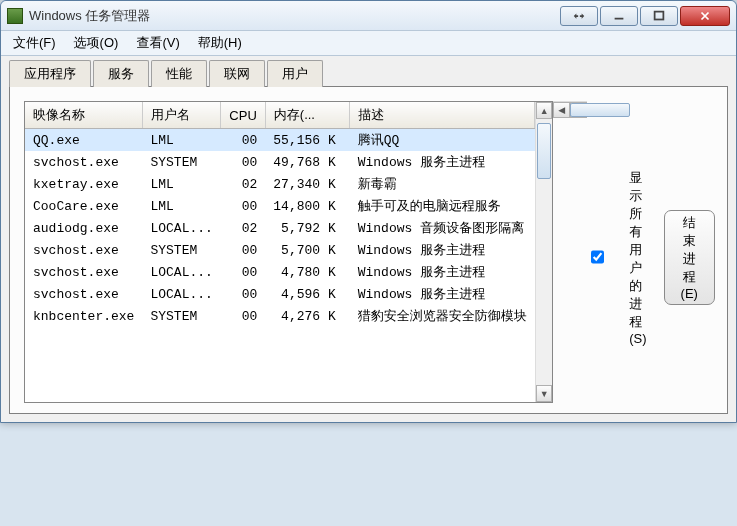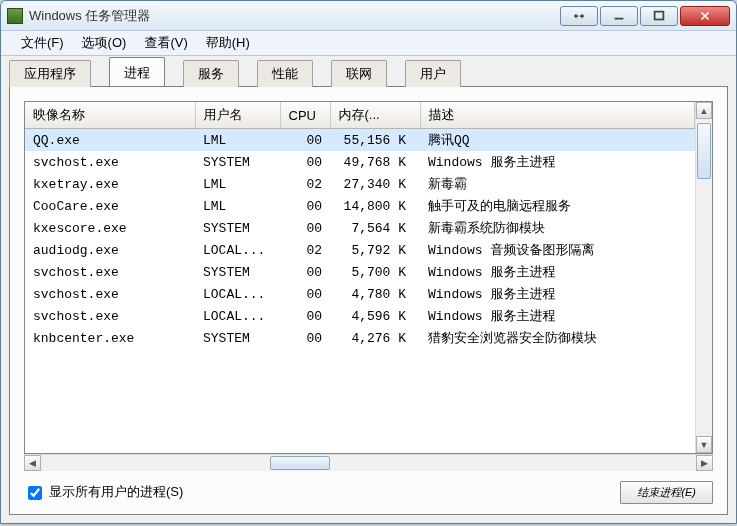--- a/index.html
+++ b/index.html
@@ -7,21 +7,21 @@
     margin: 0;
     font-family: "Microsoft YaHei", "SimSun", Tahoma, sans-serif;
     font-size: 12px;
     background: #d8e4ef;
     width: 737px;
     height: 526px;
     overflow: hidden;
   }
   .window {
     width: 737px;
-    height: 524px;
+    height: 423px;
     background: linear-gradient(#e8f0f8, #dce8f2);
     border: 1px solid #5a7da0;
     border-radius: 6px 6px 0 0;
     box-shadow: 0 0 8px rgba(0,0,0,0.3);
     display: flex;
     flex-direction: column;
   }
   .titlebar {
     height: 30px;
     display: flex;
@@ -56,21 +56,21 @@
     background: linear-gradient(#e88, #c03028);
     border-color: #902018;
     color: #fff;
     width: 50px;
   }
   .win-btn svg { width: 14px; height: 14px; }
   .menubar {
     height: 24px;
     display: flex;
     align-items: center;
-    padding: 0 12px;
+    padding: 0 4px;
     gap: 2px;
     background: #eef4fa;
   }
   .menu-item {
     padding: 2px 8px;
     cursor: pointer;
     font-size: 13px;
   }
   .client {
     flex: 1;
@@ -85,41 +85,41 @@
     align-items: flex-end;
     height: 26px;
     position: relative;
     z-index: 2;
   }
   .tab {
     padding: 4px 14px;
     border: 1px solid #a0a0a0;
     border-bottom: none;
     background: #ece9e2;
-    margin-right: 18px;
+    margin-right: 2px;
     cursor: pointer;
     font-size: 13px;
     border-radius: 2px 2px 0 0;
     position: relative;
     top: 1px;
   }
   .tab.active {
     background: #fcfcfc;
     border-color: #808080;
     top: 0;
     padding-top: 6px;
     z-index: 3;
   }
   .tab-panel {
     flex: 1;
     border: 1px solid #808080;
     background: #fcfcfc;
-    padding: 14px 14px 10px 14px;
-    display: flex;
-    flex-direction: column;
+    padding: 14px 20px 10px 14px;
+    display: flex;
+    flex-direction: row;
     min-height: 0;
   }
   .listview-wrap {
     flex: 1;
     border: 1px solid #868686;
     background: #fff;
     position: relative;
     display: flex;
     min-height: 0;
   }
@@ -192,33 +192,32 @@
   .hscroll .thumb {
     position:absolute; top:1px; bottom:1px; left:35%; width:60px;
     background: linear-gradient(#f4f8fc,#cfe0f0);
     border:1px solid #8aa8c8; border-radius:2px;
   }
   .bottombar {
     display:flex; align-items:center;
     padding-top:10px; gap:8px;
   }
   .checkbox {
-    display:flex; gap:4px;
+    display:flex; align-items:center; gap:22px;
     font-size:13px;
   }
   .checkbox input { width:14px; height:14px; }
   .bottombar .spacer { flex:1; }
   .btn {
     padding: 3px 16px;
     border:1px solid #8a8a8a;
     background: linear-gradient(#fdfdfd,#e4e4e4);
-    border-radius:1px;
+    border-radius:7px;
     cursor:pointer;
-    font-size:11px;
-    font-style:italic;
+    font-size:13px;
   }
   .tri { font-size:9px; color:#555;}
 </style>
 </head>
 <body>
 
 <div class="window">
 
   <div class="titlebar">
     <div class="icon-app"></div>
@@ -252,21 +251,20 @@
   <div class="menubar">
     <div class="menu-item">文件(F)</div>
     <div class="menu-item">选项(O)</div>
     <div class="menu-item">查看(V)</div>
     <div class="menu-item">帮助(H)</div>
   </div>
 
   <div class="client">
     <div class="tabbar">
       <div class="tab">应用程序</div>
-      <div class="tab active">进程</div>
       <div class="tab">服务</div>
       <div class="tab">性能</div>
       <div class="tab">联网</div>
       <div class="tab">用户</div>
     </div>
 
     <div class="tab-panel">
       <div class="listview-wrap">
         <div class="listview">
           <table>
@@ -309,27 +307,20 @@
                   <td>新毒霸</td>
                 </tr>
                 <tr>
                   <td>CooCare.exe</td>
                   <td>LML</td>
                   <td class="col-cpu">00</td>
                   <td class="col-mem">14,800 K</td>
                   <td>触手可及的电脑远程服务</td>
                 </tr>
                 <tr>
-                  <td>kxescore.exe</td>
-                  <td>SYSTEM</td>
-                  <td class="col-cpu">00</td>
-                  <td class="col-mem">7,564 K</td>
-                  <td>新毒霸系统防御模块</td>
-                </tr>
-                <tr>
                   <td>audiodg.exe</td>
                   <td>LOCAL...</td>
                   <td class="col-cpu">02</td>
                   <td class="col-mem">5,792 K</td>
                   <td>Windows 音频设备图形隔离</td>
                 </tr>
                 <tr>
                   <td>svchost.exe</td>
                   <td>SYSTEM</td>
                   <td class="col-cpu">00</td>

